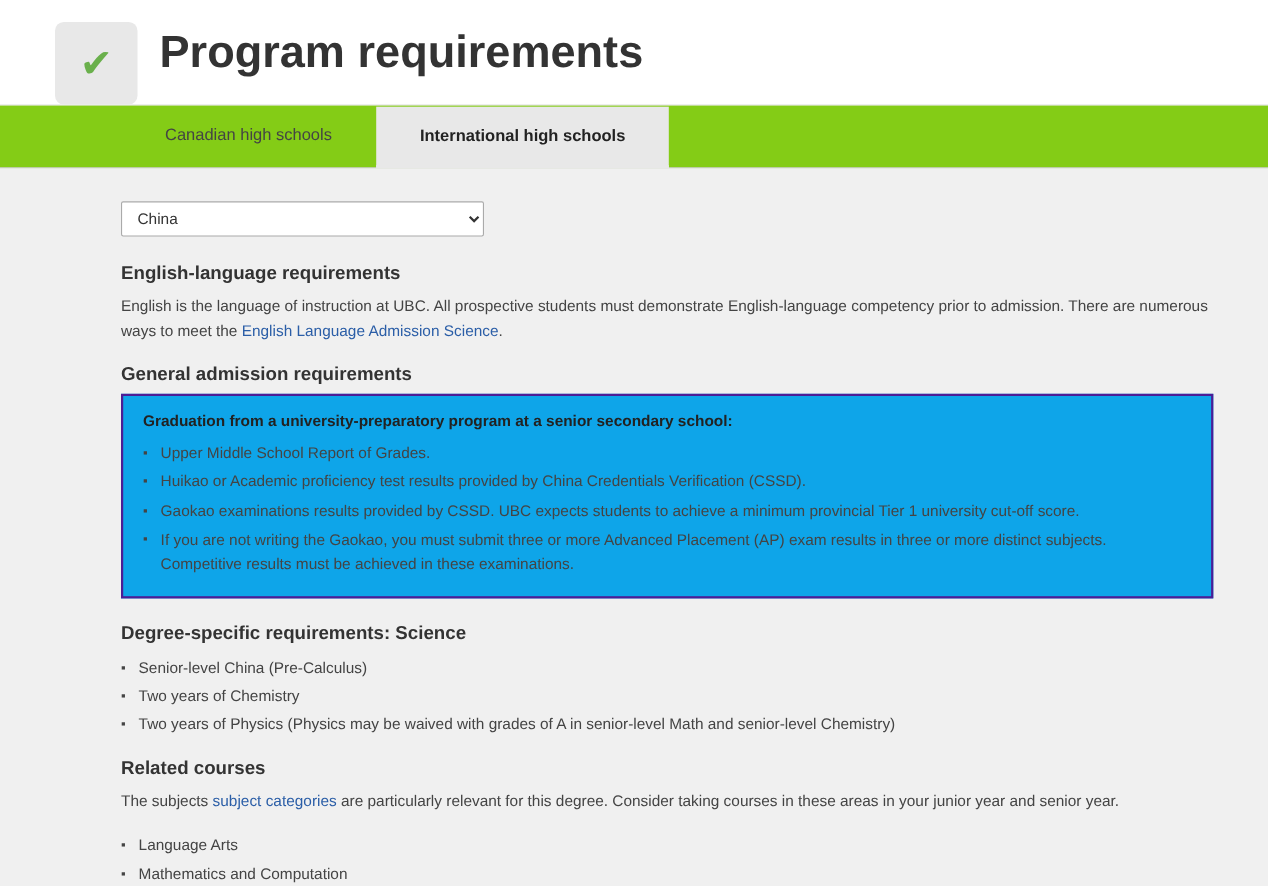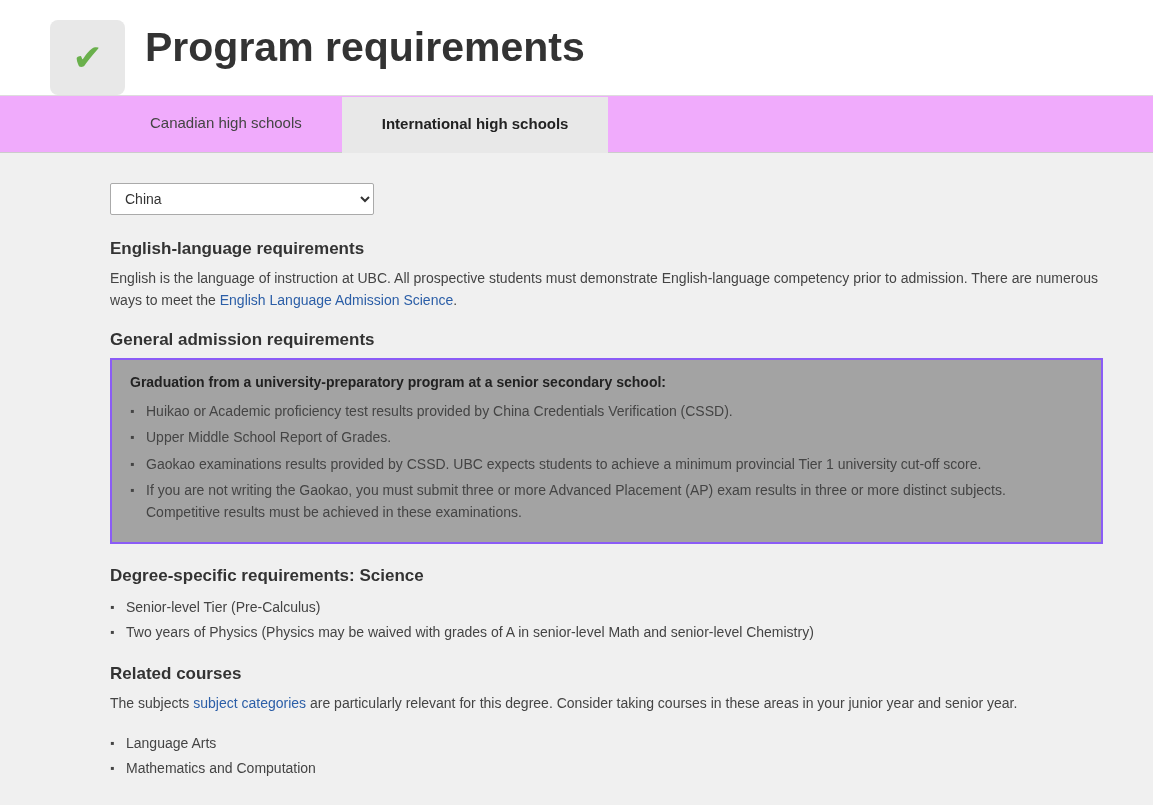--- a/index.html
+++ b/index.html
@@ -41,21 +41,21 @@
       font-size: 36px;
     }
     .page-title {
       font-size: 41px;
       font-weight: bold;
       color: #333;
       padding-bottom: 20px;
     }
     
     .tabs-bar {
-      background: #f0abfc;
+      background: #84cc16;
       display: flex;
       flex-direction: row;
       border-bottom: 1px solid #ccc;
       padding-left: 110px;
     }
     .tab {
       padding: 18px 40px;
       font-size: 15px;
       color: #444;
       cursor: pointer;
@@ -81,21 +81,21 @@
     
     .dropdown-row {
       margin-bottom: 24px;
       margin-top: 10px;
     }
     select.country-select {
       padding: 6px 10px;
       font-size: 14px;
       border: 1px solid #aaa;
       background: #fff;
-      width: 264px;
+      width: 330px;
       color: #333;
       cursor: pointer;
       border-radius: 2px;
     }
     
     .section-heading {
       font-size: 17px;
       font-weight: bold;
       color: #333;
       margin-bottom: 8px;
@@ -106,24 +106,24 @@
       color: #444;
       line-height: 1.6;
       margin-bottom: 18px;
     }
     .section-paragraph a {
       color: #2b5ea7;
       text-decoration: none;
     }
     
     .red-box {
-      border: 2px solid #8b5cf6;
+      border: 2px solid #4c1d95;
       padding: 14px 18px;
       margin-bottom: 22px;
-      background: #a3a3a3;
+      background: #0ea5e9;
     }
     .red-box-title {
       font-size: 14px;
       font-weight: bold;
       color: #222;
       margin-bottom: 10px;
     }
     .red-box ul {
       list-style: none;
       padding: 0;
@@ -224,34 +224,35 @@
         <span>English is the language of instruction at UBC. All prospective students must demonstrate English-language competency prior to admission. There are numerous ways to meet the </span><a href="#" class="related-link">English Language Admission Science</a><span>.</span>
       </p>
     </div>
 
     <div class="section-sep">
       <div class="section-heading">General admission requirements</div>
 
       <div class="red-box">
         <div class="red-box-title">Graduation from a university-preparatory program at a senior secondary school:</div>
         <ul>
+          <li>Upper Middle School Report of Grades.</li>
           <li>Huikao or Academic proficiency test results provided by China Credentials Verification (CSSD).</li>
-          <li>Upper Middle School Report of Grades.</li>
           <li>Gaokao examinations results provided by CSSD. UBC expects students to achieve  a minimum provincial Tier 1 university cut-off score.</li>
           <li>If you are not writing the Gaokao, you must submit three or more Advanced Placement (AP) exam results in three or more distinct subjects. Competitive results must be achieved in these examinations.</li>
         </ul>
       </div>
     </div>
 
     <div class="section-sep">
       <div class="degree-heading">
         <span>Degree-specific requirements: </span><span>Science</span>
       </div>
       <ul class="bullet-list">
-        <li>Senior-level Tier (Pre-Calculus)</li>
+        <li>Senior-level China (Pre-Calculus)</li>
+        <li>Two years of Chemistry</li>
         <li>Two years of Physics (Physics may be waived with grades of A in senior-level Math and senior-level Chemistry)</li>
       </ul>
     </div>
 
     <div class="section-sep">
       <div class="section-heading">Related courses</div>
       <p class="section-paragraph">
         <span>The subjects </span><a href="#" class="related-link">subject categories</a><span> are particularly relevant for this degree. Consider taking courses in these areas in your junior year and senior year.</span>
       </p>
       <ul class="bullet-list">

